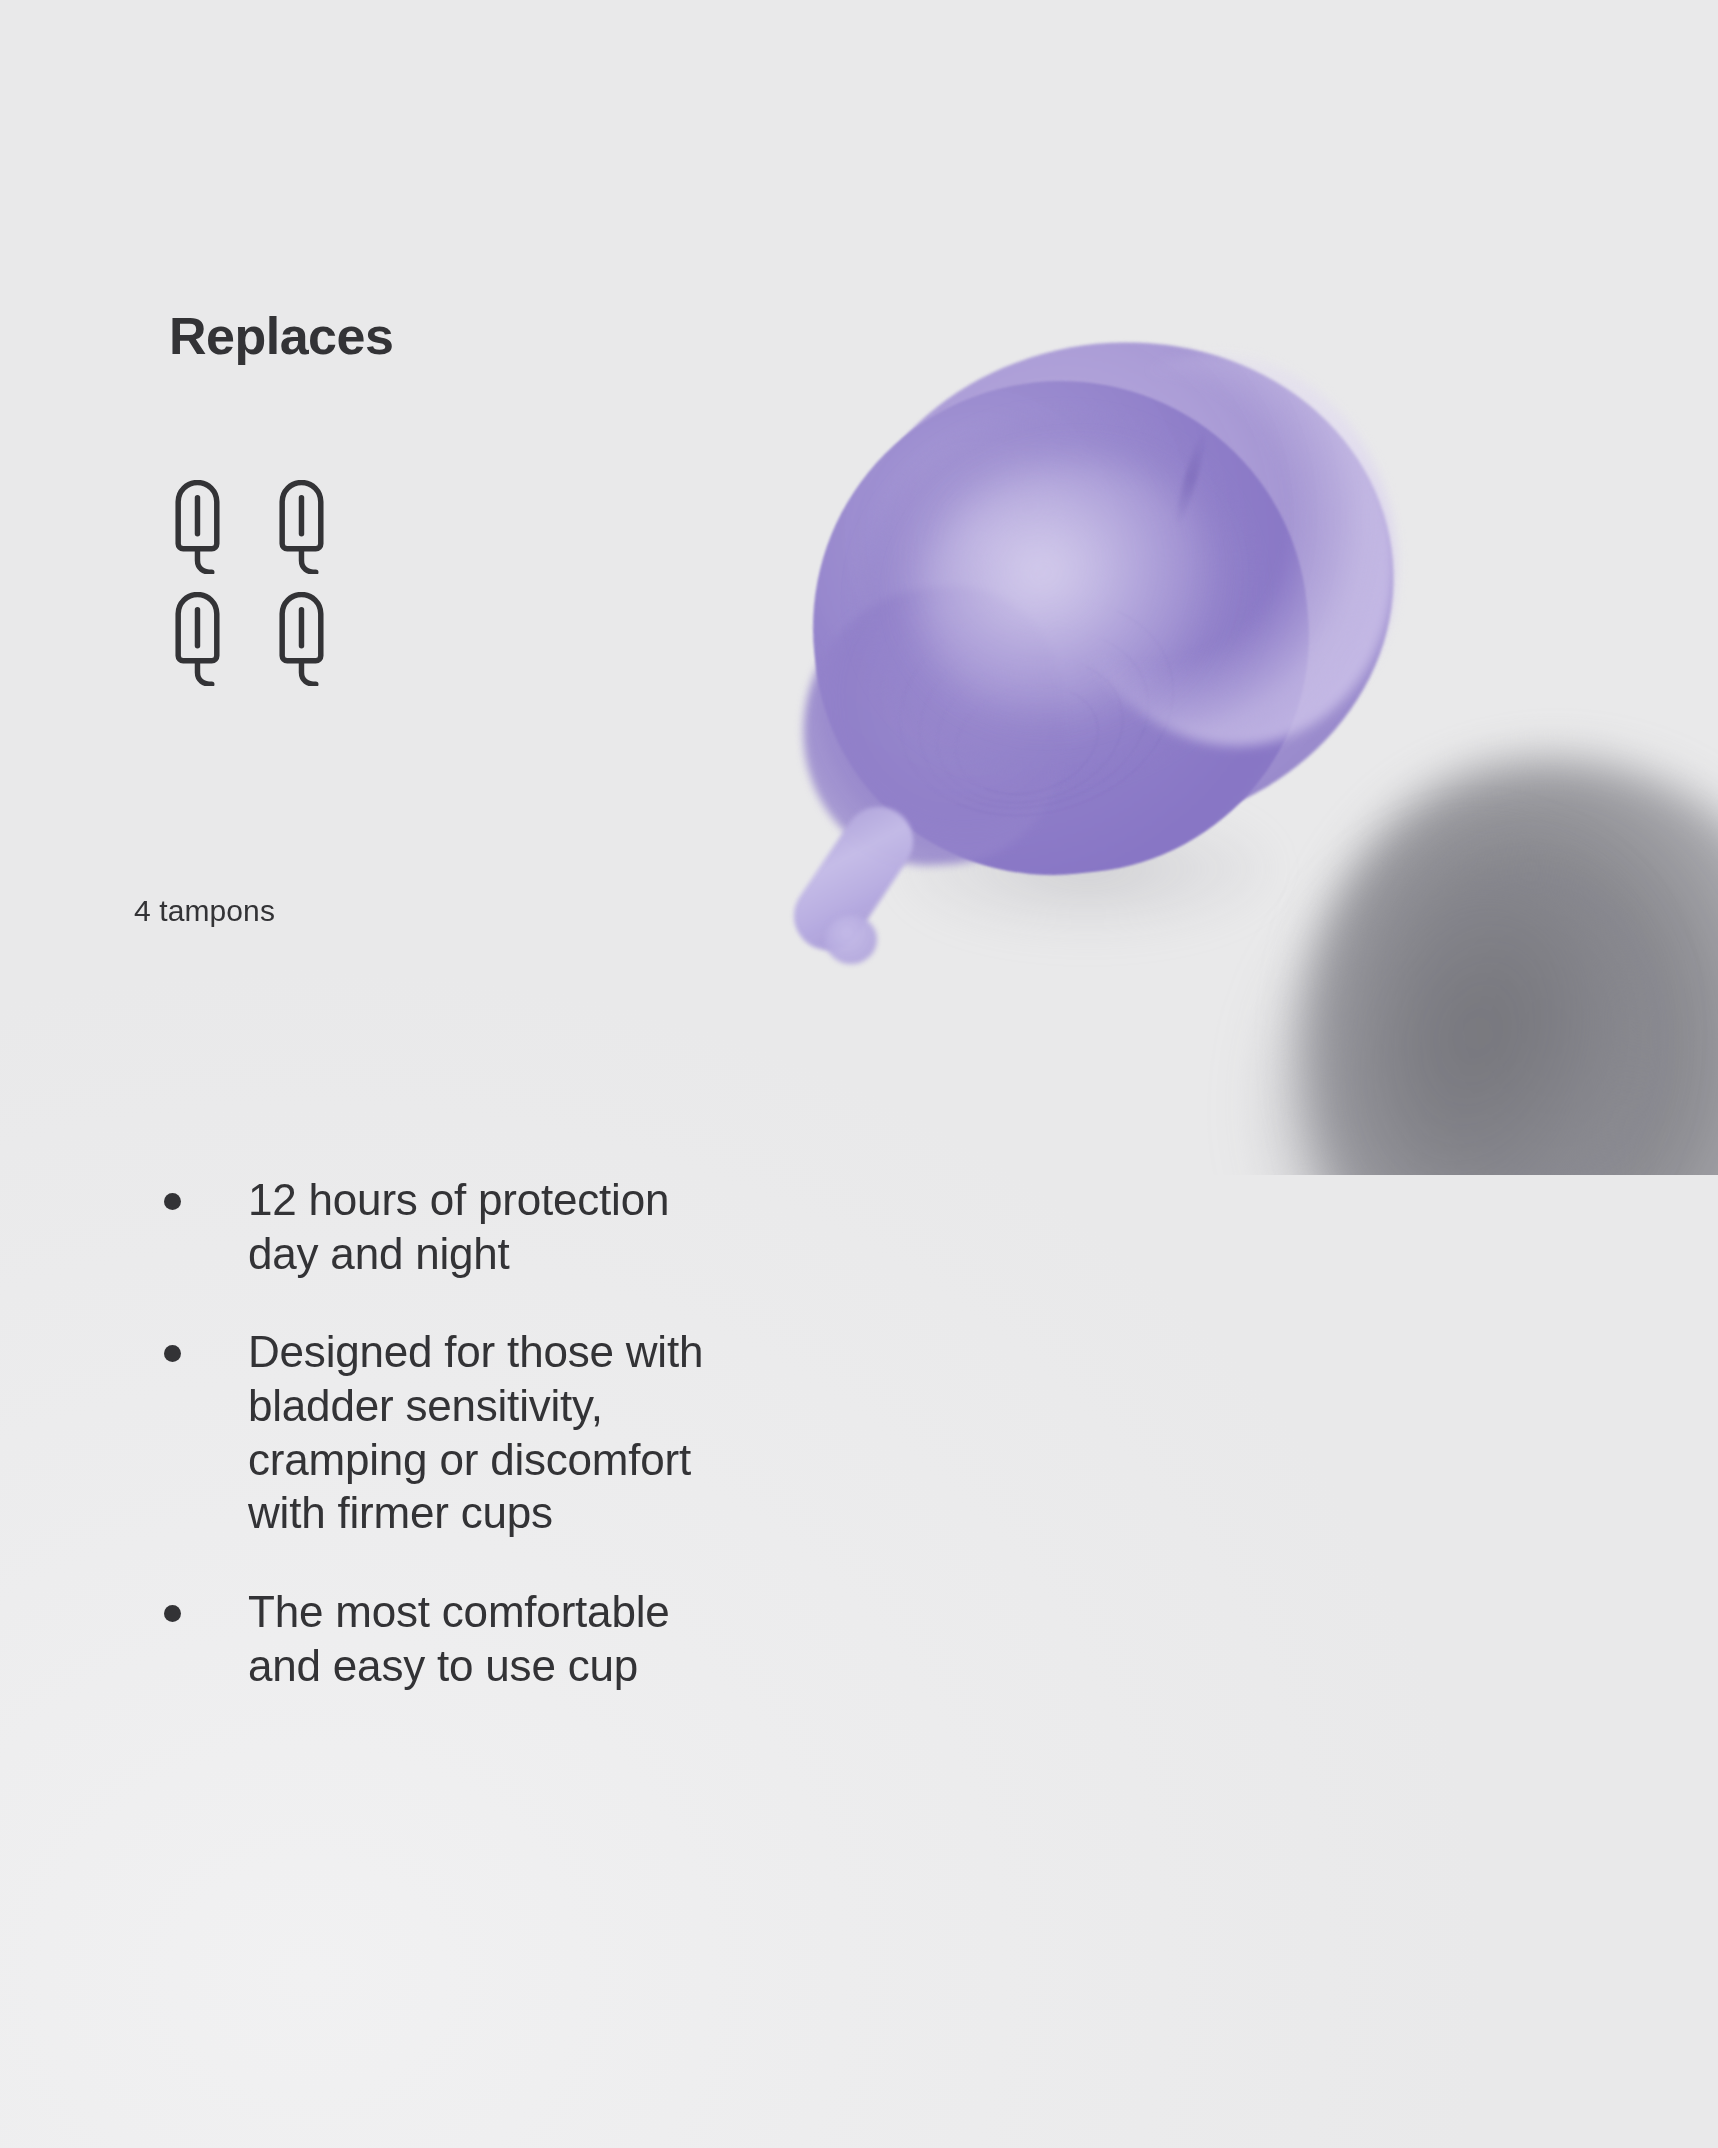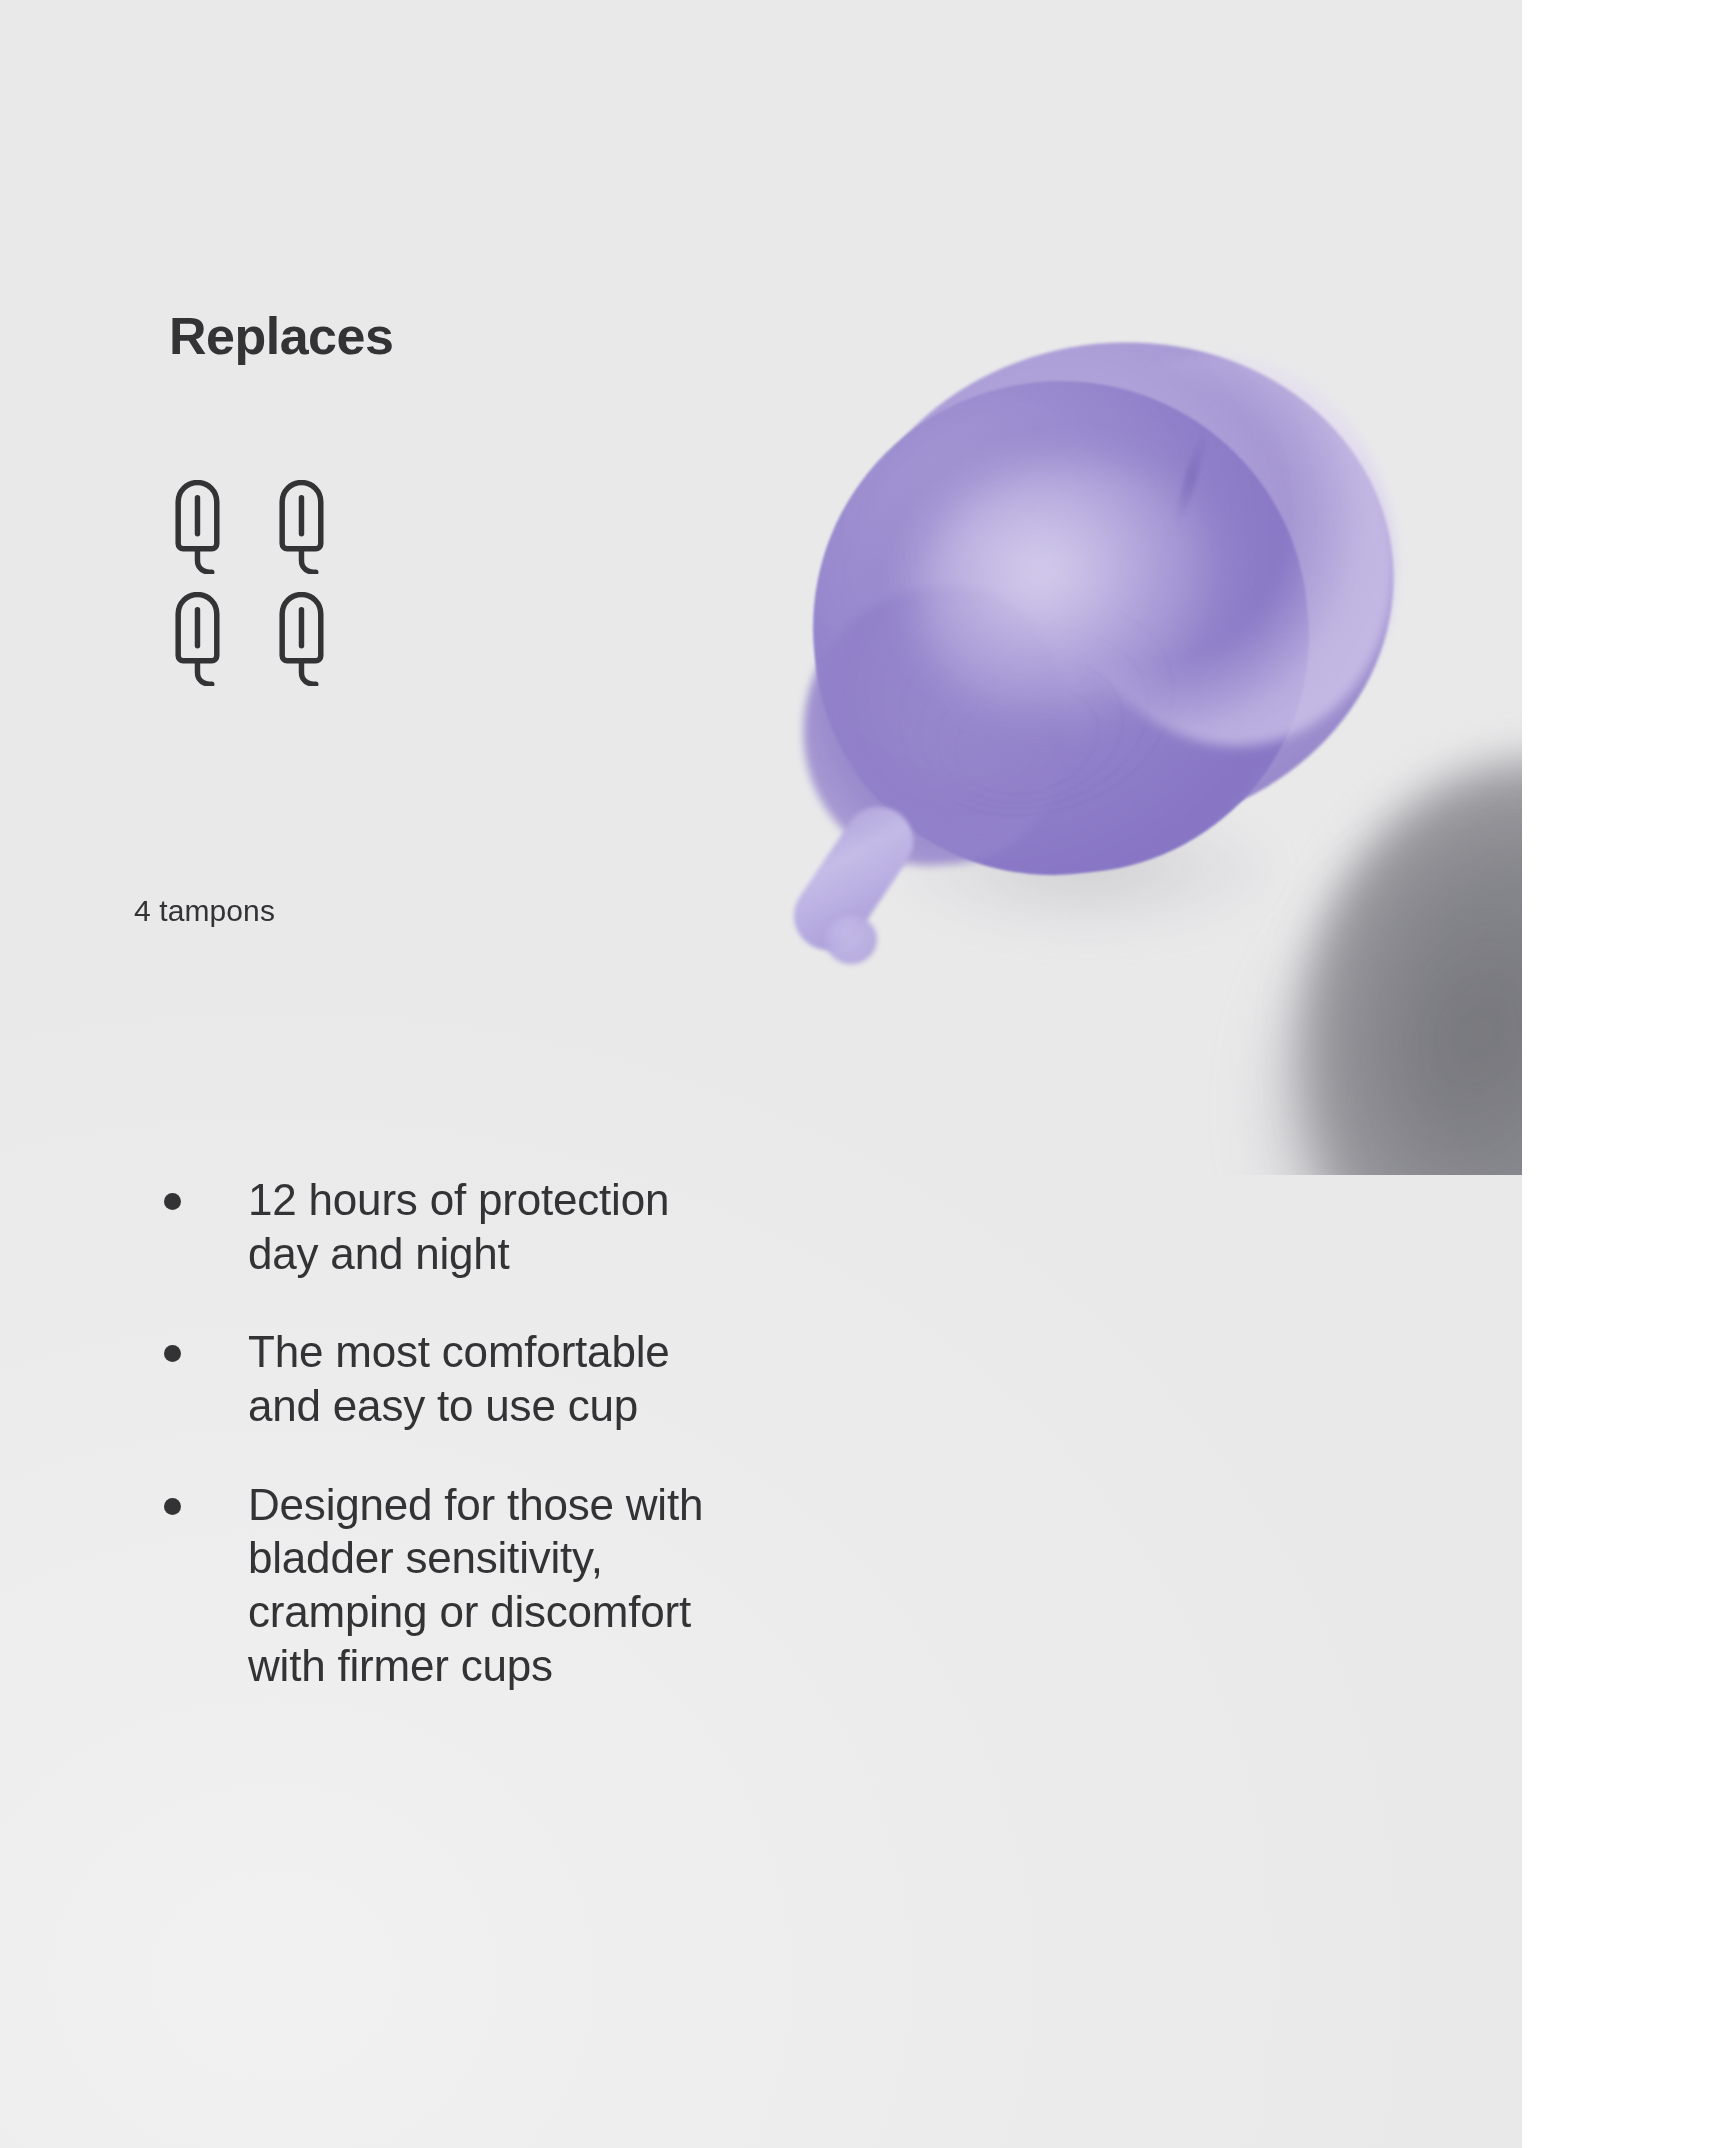--- a/index.html
+++ b/index.html
@@ -3,21 +3,21 @@
 <meta charset="utf-8">
 <style>
   html, body {
     margin: 0;
     padding: 0;
     background: #ffffff;
   }
 
   #page {
     position: relative;
-    width: 1522px;
+    width: 1718px;
     height: 2148px;
     overflow: hidden;
     background:
       radial-gradient(ellipse 1175px 1007px at 18% 92%, #f1f1f2 0%, #ededee 45%, #e9e9ea 100%),
       linear-gradient(160deg, #e8e8e9 0%, #ececed 55%, #f0f0f1 100%);
     font-family: "Liberation Sans", sans-serif;
     -webkit-font-smoothing: antialiased;
   }
 
   
@@ -388,28 +388,28 @@
   <div class="bullet-list">
 
     <div class="bullet-item">
       <span class="bullet-dot"></span>
       <span class="bullet-text">12 hours of protection
 day and night</span>
     </div>
 
     <div class="bullet-item">
       <span class="bullet-dot"></span>
-      <span class="bullet-text">The most comfortable
-and easy to use cup</span>
-    </div>
-
-    <div class="bullet-item">
-      <span class="bullet-dot"></span>
       <span class="bullet-text">Designed for those with
 bladder sensitivity,
 cramping or discomfort
 with firmer cups</span>
     </div>
 
+    <div class="bullet-item">
+      <span class="bullet-dot"></span>
+      <span class="bullet-text">The most comfortable
+and easy to use cup</span>
+    </div>
+
   </div>
 
 </div>
 
 
 </body></html>

